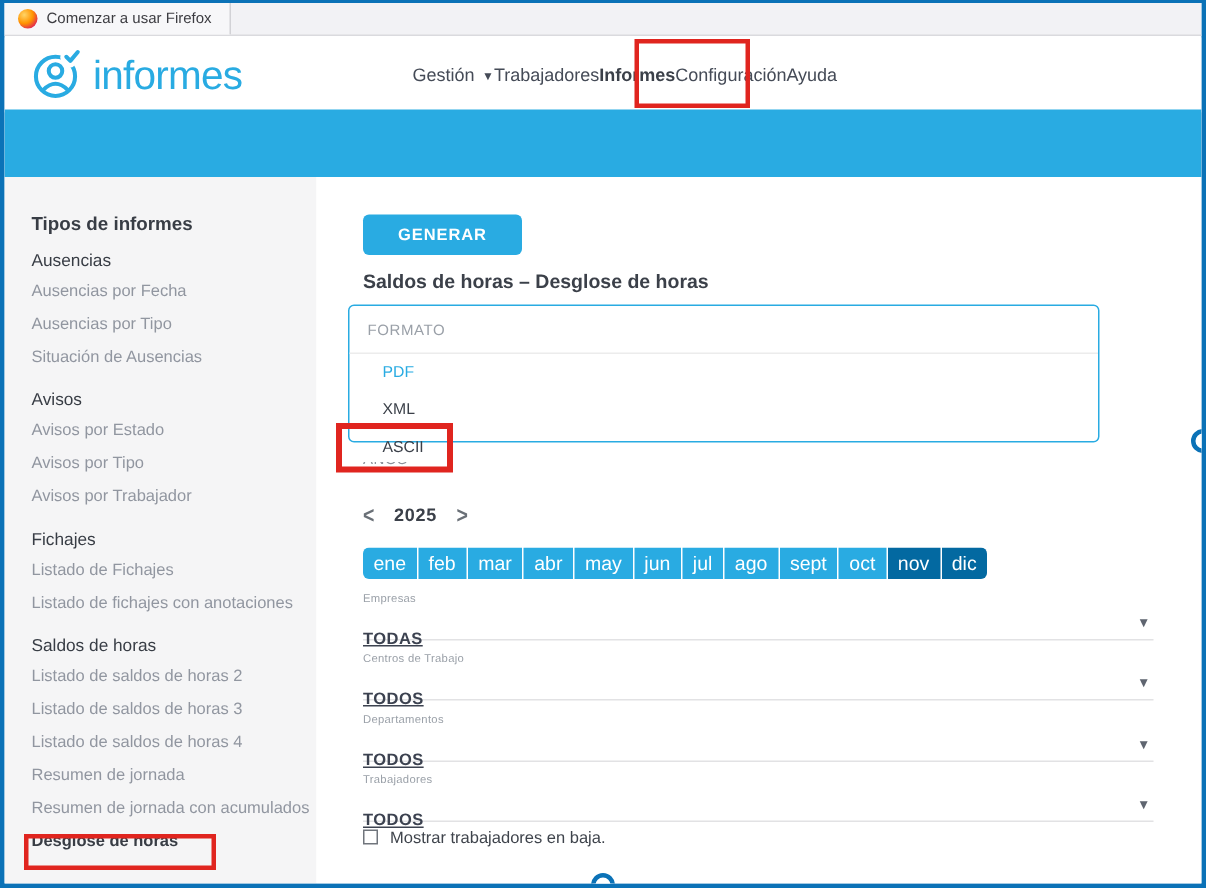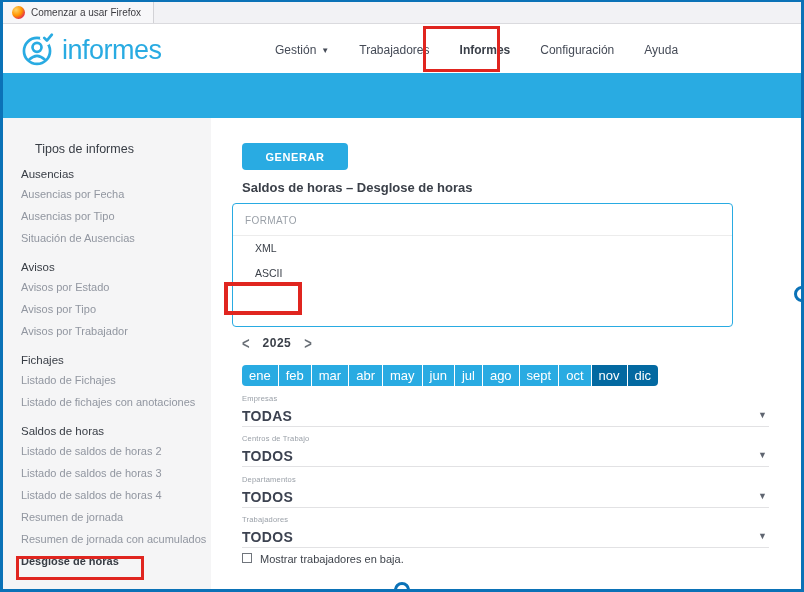--- a/index.html
+++ b/index.html
@@ -17,68 +17,68 @@
   .tab { display:flex; align-items:center; gap:6px; padding:0 12px 0 9px;
     background:#f7f7f9; border-right:1px solid #d2d2d6; }
   .ff-icon { width:13px; height:13px; border-radius:50%;
     background:radial-gradient(circle at 32% 30%, #ffd567 0%, #ff9400 45%, #e22850 78%, #a4216f 100%); }
   .tab-title { font-size:10px; color:#3c3c41; white-space:nowrap; }
 
   
   .header { position:absolute; left:0; top:23px; right:0; height:50px; background:#fff; }
   .logo { position:absolute; left:16px; top:7px; display:flex; align-items:center; gap:7px; }
   .logo-text { font-size:27px; color:#29ABE2; font-weight:500; letter-spacing:-0.5px; }
-  .nav { position:absolute; left:272px; top:0; height:100%; display:flex; align-items:center; gap:30px; }
+  .nav { position:absolute; left:272px; top:0; height:100%; display:flex; align-items:center; }
   .nav-item { font-size:12px; color:#454b57; white-space:nowrap; cursor:default; display:flex; align-items:center; gap:5px; }
   .nav-item.active { font-weight:bold; color:#3b4049; }
   .nav-caret { font-size:8px; color:#454b57; }
 
   
   .band { position:absolute; left:0; top:71px; right:0; height:45px; background:#29ABE2; }
 
   
   .sidebar { position:absolute; left:0; top:116px; bottom:0; width:208px;
     background:#f5f5f6; padding:24px 10px 0 18px; }
-  .sb-title { font-size:12.5px; font-weight:normal; color:#383d45; margin-bottom:7px;margin-left:14px; }
+  .sb-title { font-size:12.5px; font-weight:bold; color:#383d45; margin-bottom:7px; }
   .sb-h { font-size:11.5px; font-weight:normal; color:#383d45; margin:12px 0 3px; }
   .sb-i { font-size:11px; color:#9196a0; padding:5px 0; cursor:default; white-space:nowrap; }
   .sb-i.active { font-weight:bold; color:#383d45; }
 
   
   .main { position:absolute; left:208px; top:116px; right:0; bottom:0; background:#fff; }
 
   .btn-generate { position:absolute; left:31px; top:25px; width:106px; height:27px;
     background:#29ABE2; border:none; border-radius:4px; color:#fff; font-weight:bold;
     font-size:11px; letter-spacing:0.6px; font-family:inherit; cursor:pointer; }
 
   .page-title { position:absolute; left:31px; top:62px; font-size:13px; font-weight:bold; color:#3b4049; }
 
   .anos-sliver { position:absolute; left:31px; top:190px; height:13px; overflow:hidden; z-index:1; }
   .anos-sliver span { display:block; margin-top:-7px; font-size:10px; color:#8d929b; letter-spacing:0.4px; }
 
-  .format-panel { position:absolute; left:21px; top:85px; width:501px; height:124px;
+  .format-panel { position:absolute; left:21px; top:85px; width:501px; height:92px;
     background:#fff; border:1px solid #29ABE2; border-radius:4px; z-index:2; }
   .format-label { padding:11px 12px 9px; font-size:10px; color:#9aa0a8; letter-spacing:0.4px;
     border-bottom:1px solid #ececec; }
   .format-opt { height:25px; line-height:25px; padding-left:22px; font-size:10.5px; color:#3b4049; cursor:pointer; }
   .format-opt.selected { color:#29ABE2; }
 
   .year-nav { position:absolute; left:31px; top:218px; display:flex; align-items:center; gap:13px; }
   .year-chevron { font-size:13px; color:#6a7077; cursor:pointer; line-height:1; font-weight:bold; transform:scaleY(1.2); }
   .year-value { font-size:12px; font-weight:bold; color:#3b4049; letter-spacing:0.5px; }
 
   .months { position:absolute; left:31px; top:247px; display:inline-flex; gap:1px;
     border-radius:4px; overflow:hidden; }
   .month { background:#29ABE2; color:#fff; font-size:13px; line-height:21px; height:21px;
     padding:0 7px; cursor:pointer; }
   .month.off { background:#0369a1; }
 
   .filter { position:absolute; left:31px; width:527px; height:33px; border-bottom:1px solid #e2e2e4; }
   .filter .f-label { font-size:7.5px; color:#9aa0a8; letter-spacing:0.2px; }
-  .filter .f-value { font-size:14px; font-weight:bold; color:#3c4250; letter-spacing:0.3px; margin-top:5px; }
+  .filter .f-value { font-size:11px; font-weight:bold; color:#3c4250; letter-spacing:0.3px; margin-top:17px;text-decoration:underline; }
   .filter .f-caret { position:absolute; right:2px; bottom:6px; font-size:9px; color:#5f6570; cursor:pointer; }
   .f1 { top:276px; } .f2 { top:316px; } .f3 { top:357px; } .f4 { top:397px; }
 
   .chk-row { position:absolute; left:31px; top:435px; display:flex; align-items:flex-start; gap:8px; }
   .chk-box { width:10px; height:10px; border:1.5px solid #70757c; background:#fff; cursor:pointer; }
   .chk-label { font-size:11px; color:#3f444c; }
 
   
   .redbox { position:absolute; border:3.5px solid #E0251F; z-index:10; pointer-events:none; }
   .rb-informes { left:420px; top:24px; width:77px; height:46px; }
@@ -159,20 +159,21 @@
     <button class="btn-generate">GENERAR</button>
 
     <div class="page-title">Saldos de horas – Desglose de horas</div>
 
     <div class="anos-sliver">
       <span>AÑOS</span>
     </div>
 
     <div class="format-panel">
       <div class="format-label">FORMATO</div>
+      <div class="format-opt selected">PDF</div>
       <div class="format-opt">XML</div>
       <div class="format-opt">ASCII</div>
     </div>
 
     <div class="year-nav">
       <span class="year-chevron">&lt;</span>
       <span class="year-value">2025</span>
       <span class="year-chevron">&gt;</span>
     </div>
 

